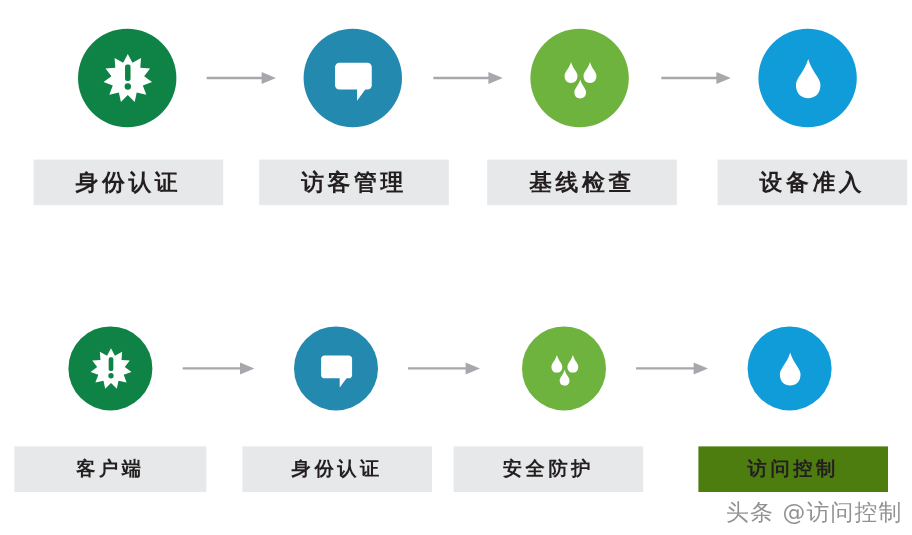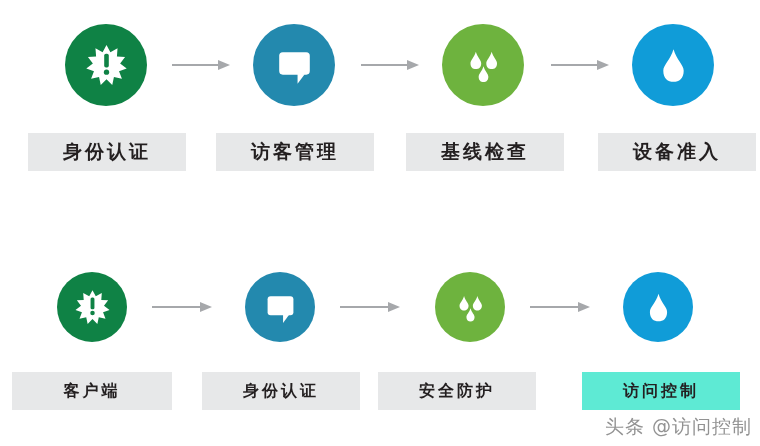--- a/index.html
+++ b/index.html
@@ -191,18 +191,18 @@
       <div class="label-chip" style="left: 378px; top: 122px; width: 158px; height: 38px; background: rgb(231, 232, 233);">
         <span style="color: rgb(35, 31, 32);">安全防护</span>
       </div>
       <div class="node" style="left: 623px; top: 22px;">
         <div class="circle" style="width: 70px; height: 70px; background: rgb(16, 156, 216); --knock: #109cd8;">
           <svg width="43" height="43" viewBox="0 0 100 100">
             <path d="M 50 18 C 56 39.12 70 48.72 70 60.24 C 70 75.6 61 82 50 82 C 39 82 30 75.6 30 60.24 C 30 48.72 44 39.12 50 18 Z" fill="#ffffff"></path>
           </svg>
         </div>
       </div>
-      <div class="label-chip" style="left: 582px; top: 122px; width: 158px; height: 38px; background: #5eead4;">
+      <div class="label-chip" style="left: 582px; top: 122px; width: 158px; height: 38px; background: #4d7c0f;">
         <span style="color: rgb(35, 31, 32);">访问控制</span>
       </div>
     </div>
   <div class="watermark">头条 @访问控制</div>
 </div>
 
 </body></html>

